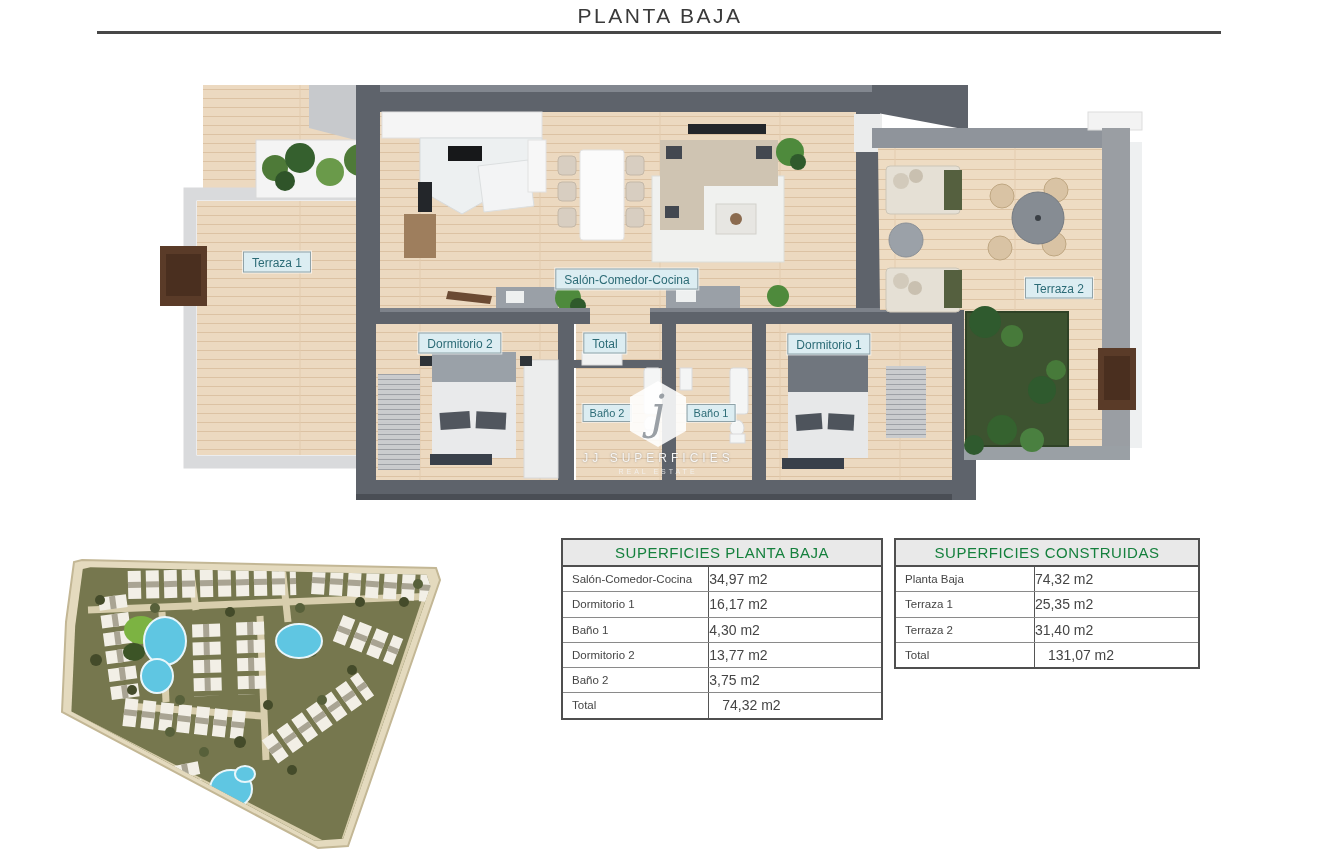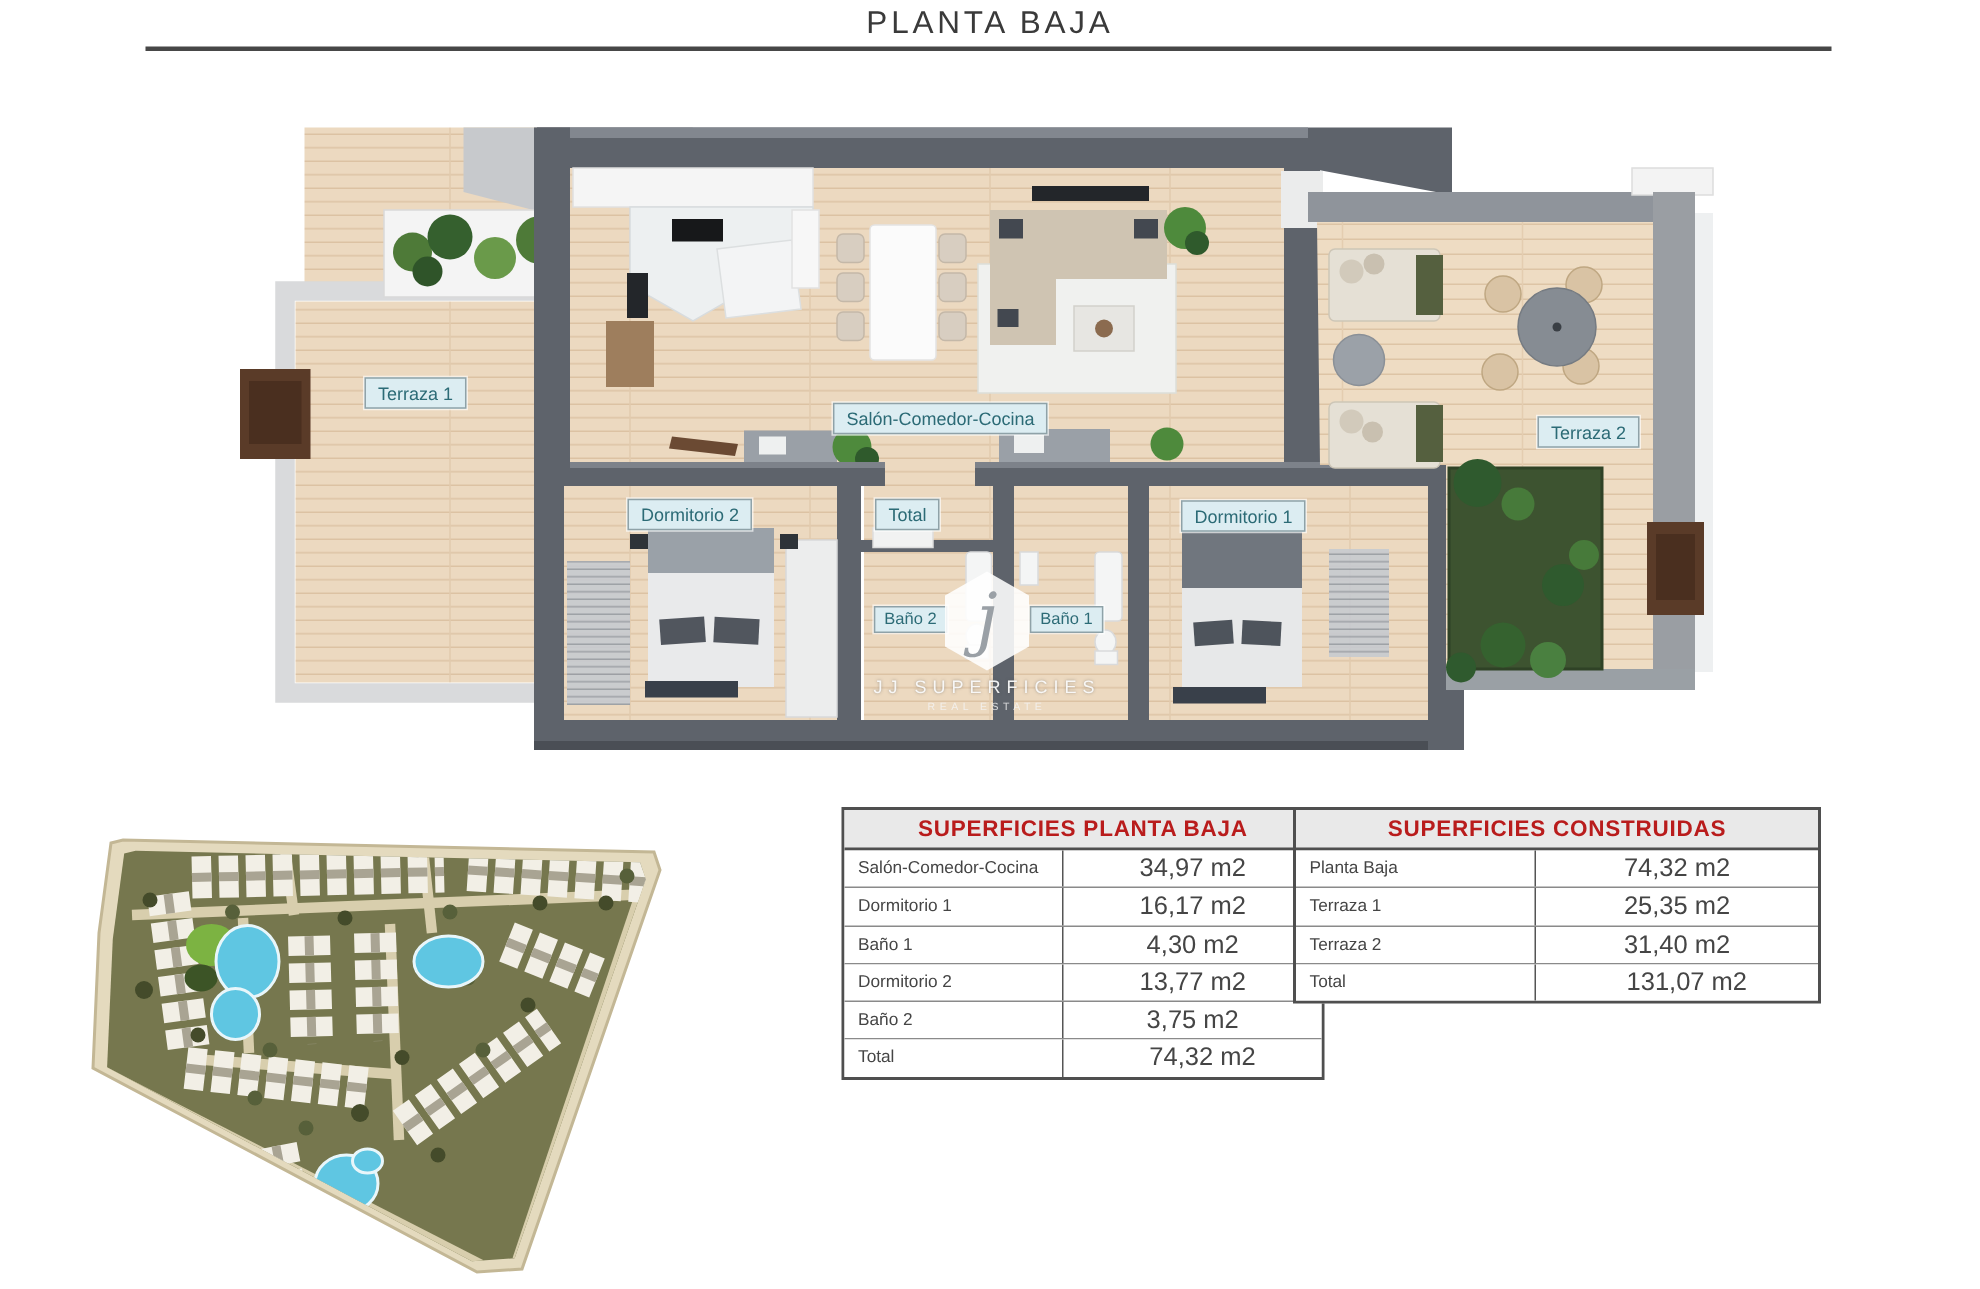--- a/index.html
+++ b/index.html
@@ -14,26 +14,26 @@
           color:#2c6b76;font-size:12px;line-height:1;padding:4px 8px 3px;white-space:nowrap;}
   .rlabel.small{font-size:11px;padding:3px 6px 2px;}
   .wm-hex{position:absolute;left:628px;top:379px;}
   .wm-brand{position:absolute;left:548px;top:451px;width:220px;text-align:center;
             font-size:12px;letter-spacing:4px;color:rgba(250,250,250,.95);
             text-shadow:0 0 2px rgba(80,80,80,.5);}
   .wm-tag{position:absolute;left:548px;top:468px;width:220px;text-align:center;
           font-size:7px;letter-spacing:3px;color:rgba(244,244,244,.8);}
   .stable{position:absolute;border:2px solid #4f4f4f;background:#fff;box-sizing:border-box;}
   .thead{height:25px;line-height:25px;border-bottom:2px solid #4f4f4f;background:#e9e9e9;
-         text-align:center;font-size:15px;letter-spacing:.5px;font-weight:700;color:#b91c1c;}
+         text-align:center;font-size:15px;letter-spacing:.5px;font-weight:400;color:#15803d;}
   .trow{display:flex;height:24.3px;border-bottom:1px solid #8a8a8a;background:#fff;}
   .trow:last-child{border-bottom:none;gap:13px;}
   .tlabel{width:46%;box-sizing:border-box;border-right:1.5px solid #555;
           padding-left:9px;font-size:11.5px;line-height:24.3px;color:#454545;}
-  .tval{flex:1;text-align:center;font-size:17px;line-height:24.3px;color:#454545;}
+  .tval{flex:1;font-size:14px;line-height:24.3px;color:#454545;}
 </style>
 </head>
 <body>
 
 <div class="canvas">
 
   <div class="title">PLANTA BAJA</div>
   <div class="rule"></div>
 
   <svg class="plan" width="1320" height="859" viewBox="0 0 1320 859">
@@ -344,21 +344,21 @@
     <div class="trow">
       <div class="tlabel">Baño 2</div>
       <div class="tval">3,75 m2</div>
       </div>
     <div class="trow">
       <div class="tlabel">Total</div>
       <div class="tval">74,32 m2</div>
       </div>
   </div>
 
-  <div class="stable" style="left:862px;top:538px;width:352px">
+  <div class="stable" style="left:894px;top:538px;width:306px">
     <div class="thead">SUPERFICIES CONSTRUIDAS</div>
     <div class="trow">
       <div class="tlabel">Planta Baja</div>
       <div class="tval">74,32 m2</div>
       </div>
     <div class="trow">
       <div class="tlabel">Terraza 1</div>
       <div class="tval">25,35 m2</div>
       </div>
     <div class="trow">

